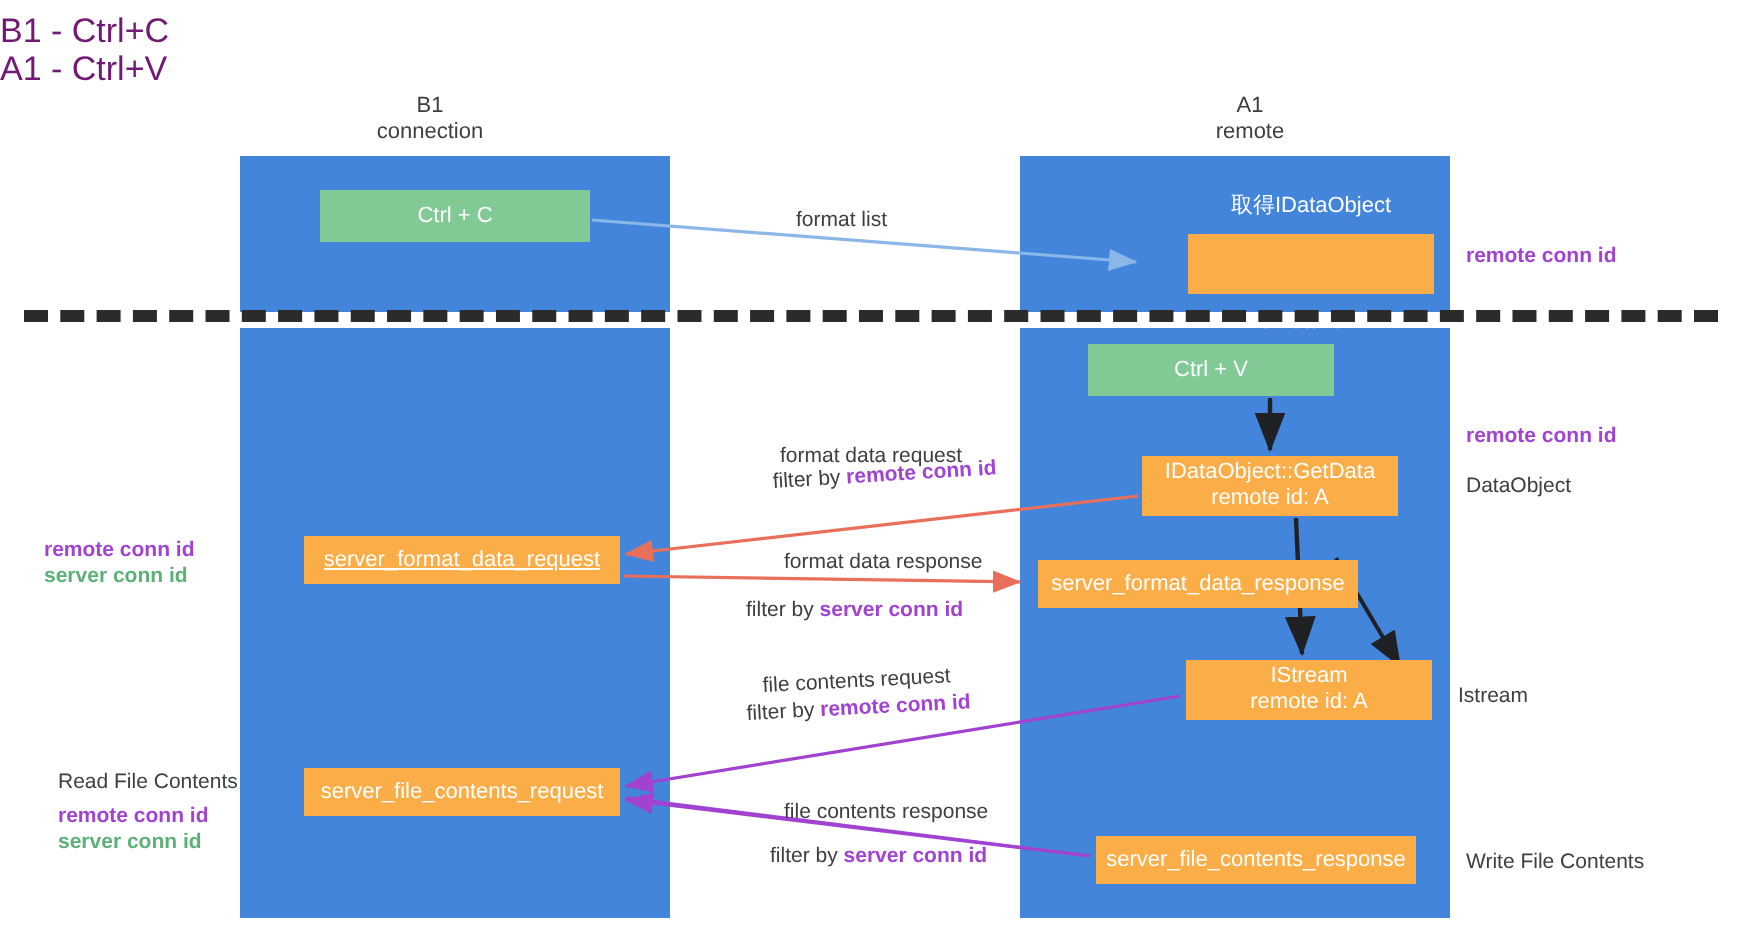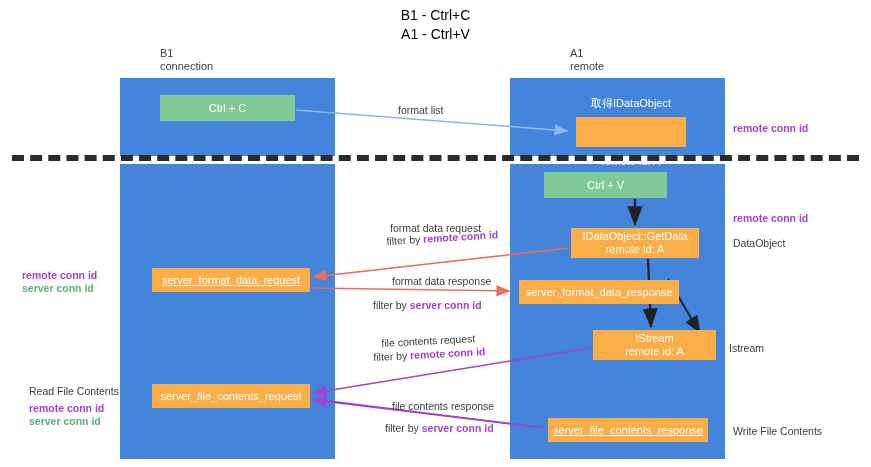--- a/index.html
+++ b/index.html
@@ -9,27 +9,27 @@
     font-family:"Liberation Sans", sans-serif;
     color:#3c4043;
     overflow:hidden;
     position:relative;
   }
   #canvas{position:absolute;left:0;top:0;width:871px;height:467px;}
   .abs{position:absolute;}
 
   
   #title{
-    left:0;top:6px;width:871px;text-align:center;
-    font-size:14px;line-height:19px;color:#000000;
+    left:0;top:6px;width:871px;
+    font-size:17px;line-height:19px;color:#701a75;
   }
 
   
   .lane-head{
-    text-align:left;font-size:11px;line-height:13px;color:#3c4043;
+    text-align:center;font-size:11px;line-height:13px;color:#3c4043;
   }
   #head-b1{left:160px;top:47px;width:110px;}
   #head-a1{left:570px;top:47px;width:110px;}
 
   
   .lane{background:#4285db;}
   #lane-b1-top{left:120px;top:78px;width:215px;height:78px;}
   #lane-a1-top{left:510px;top:78px;width:215px;height:78px;}
   #lane-b1-bot{left:120px;top:164px;width:215px;height:295px;}
   #lane-a1-bot{left:510px;top:164px;width:215px;height:295px;}
@@ -45,28 +45,28 @@
     box-sizing:border-box;
     display:flex;flex-direction:column;
     align-items:center;justify-content:center;
     color:#ffffff;font-size:11px;line-height:13px;
     text-align:center;padding:2px 4px;
   }
   .green{background:#81c995;}
   .orange{background:#fbae47;}
 
   #n-ctrlc{left:160px;top:95px;width:135px;height:26px;align-items:center;}
-  #n-dataobject{left:576px;top:117px;width:110px;height:30px;gap:45px;}
+  #n-dataobject{left:594px;top:117px;width:123px;height:30px;gap:45px;}
   #n-ctrlv{left:544px;top:172px;width:123px;height:26px;}
   #n-getdata{left:571px;top:228px;width:128px;height:30px;}
   #n-sfdreq{left:152px;top:268px;width:158px;height:24px;text-decoration:underline;}
   #n-sfdres{left:519px;top:280px;width:160px;height:24px;}
   #n-istream{left:593px;top:330px;width:123px;height:30px;}
   #n-sfcreq{left:152px;top:384px;width:158px;height:24px;justify-content:center;}
-  #n-sfcres{left:548px;top:418px;width:160px;height:24px;text-decoration:underline;}
+  #n-sfcres{left:548px;top:418px;width:160px;height:24px;}
 
   
   .side{font-size:10.5px;line-height:13px;color:#3c4043;}
   .purple{color:#a142d0;font-weight:bold;}
   .green-t{color:#5cb176;font-weight:bold;}
   .plain-b{color:#3c4043;}
 
   #a-remote1{left:733px;top:122px;}
   #a-remote2{left:733px;top:212px;}
   #a-dataobject{left:733px;top:237px;}

